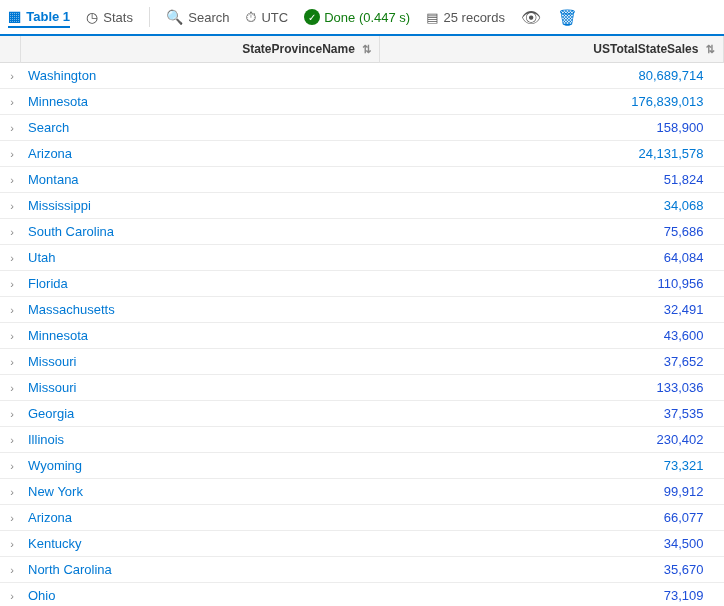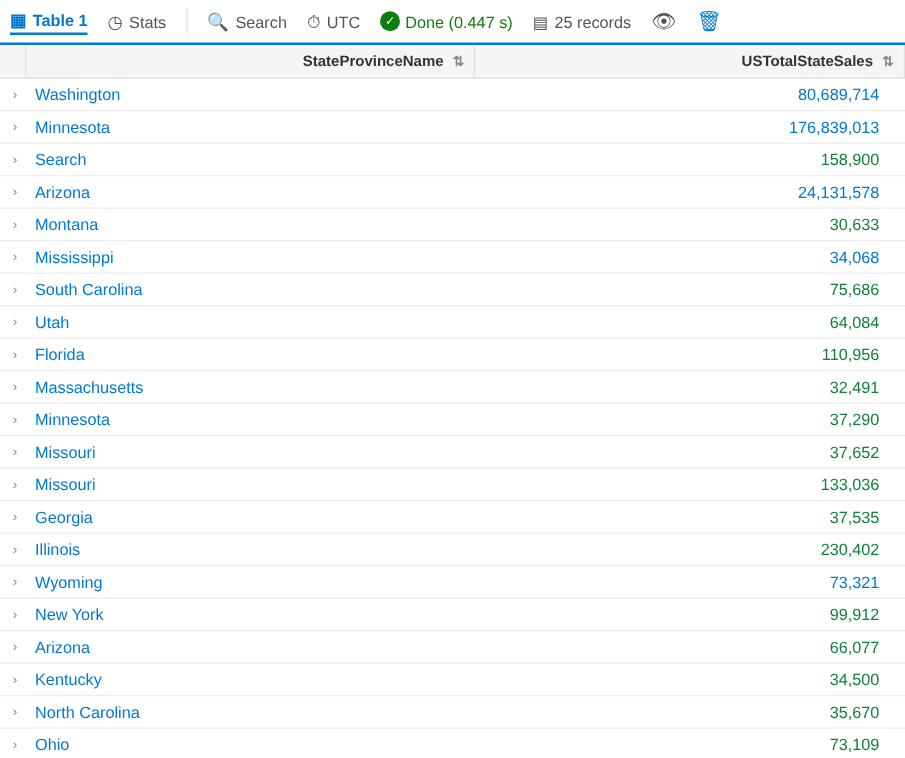--- a/index.html
+++ b/index.html
@@ -132,21 +132,21 @@
       min-width: 140px;
     }
 
     .sales-value {
       text-align: right;
       color: #0078d4;
       padding-right: 20px;
       min-width: 100px;
     }
     .sales-value.black {
-      color: #15803d;
+      color: #1d4ed8;
     }
   </style>
 </head>
 <body>
 
 <div class="toolbar">
   <div class="toolbar-item active">
     <span class="toolbar-icon">▦</span>
     <span>Table 1</span>
   </div>
@@ -212,21 +212,21 @@
           <td class="sales-value black">158,900</td>
         </tr>
         <tr>
           <td class="row-expand">›</td>
           <td class="state-name">Arizona</td>
           <td class="sales-value">24,131,578</td>
         </tr>
         <tr>
           <td class="row-expand">›</td>
           <td class="state-name">Montana</td>
-          <td class="sales-value black">30,633</td>
+          <td class="sales-value black">51,824</td>
         </tr>
         <tr>
           <td class="row-expand">›</td>
           <td class="state-name">Mississippi</td>
           <td class="sales-value">34,068</td>
         </tr>
         <tr>
           <td class="row-expand">›</td>
           <td class="state-name">South Carolina</td>
           <td class="sales-value black">75,686</td>
@@ -242,21 +242,21 @@
           <td class="sales-value black">110,956</td>
         </tr>
         <tr>
           <td class="row-expand">›</td>
           <td class="state-name">Massachusetts</td>
           <td class="sales-value black">32,491</td>
         </tr>
         <tr>
           <td class="row-expand">›</td>
           <td class="state-name">Minnesota</td>
-          <td class="sales-value black">37,290</td>
+          <td class="sales-value black">43,600</td>
         </tr>
         <tr>
           <td class="row-expand">›</td>
           <td class="state-name">Missouri</td>
           <td class="sales-value black">37,652</td>
         </tr>
         <tr>
           <td class="row-expand">›</td>
           <td class="state-name">Missouri</td>
           <td class="sales-value black">133,036</td>

